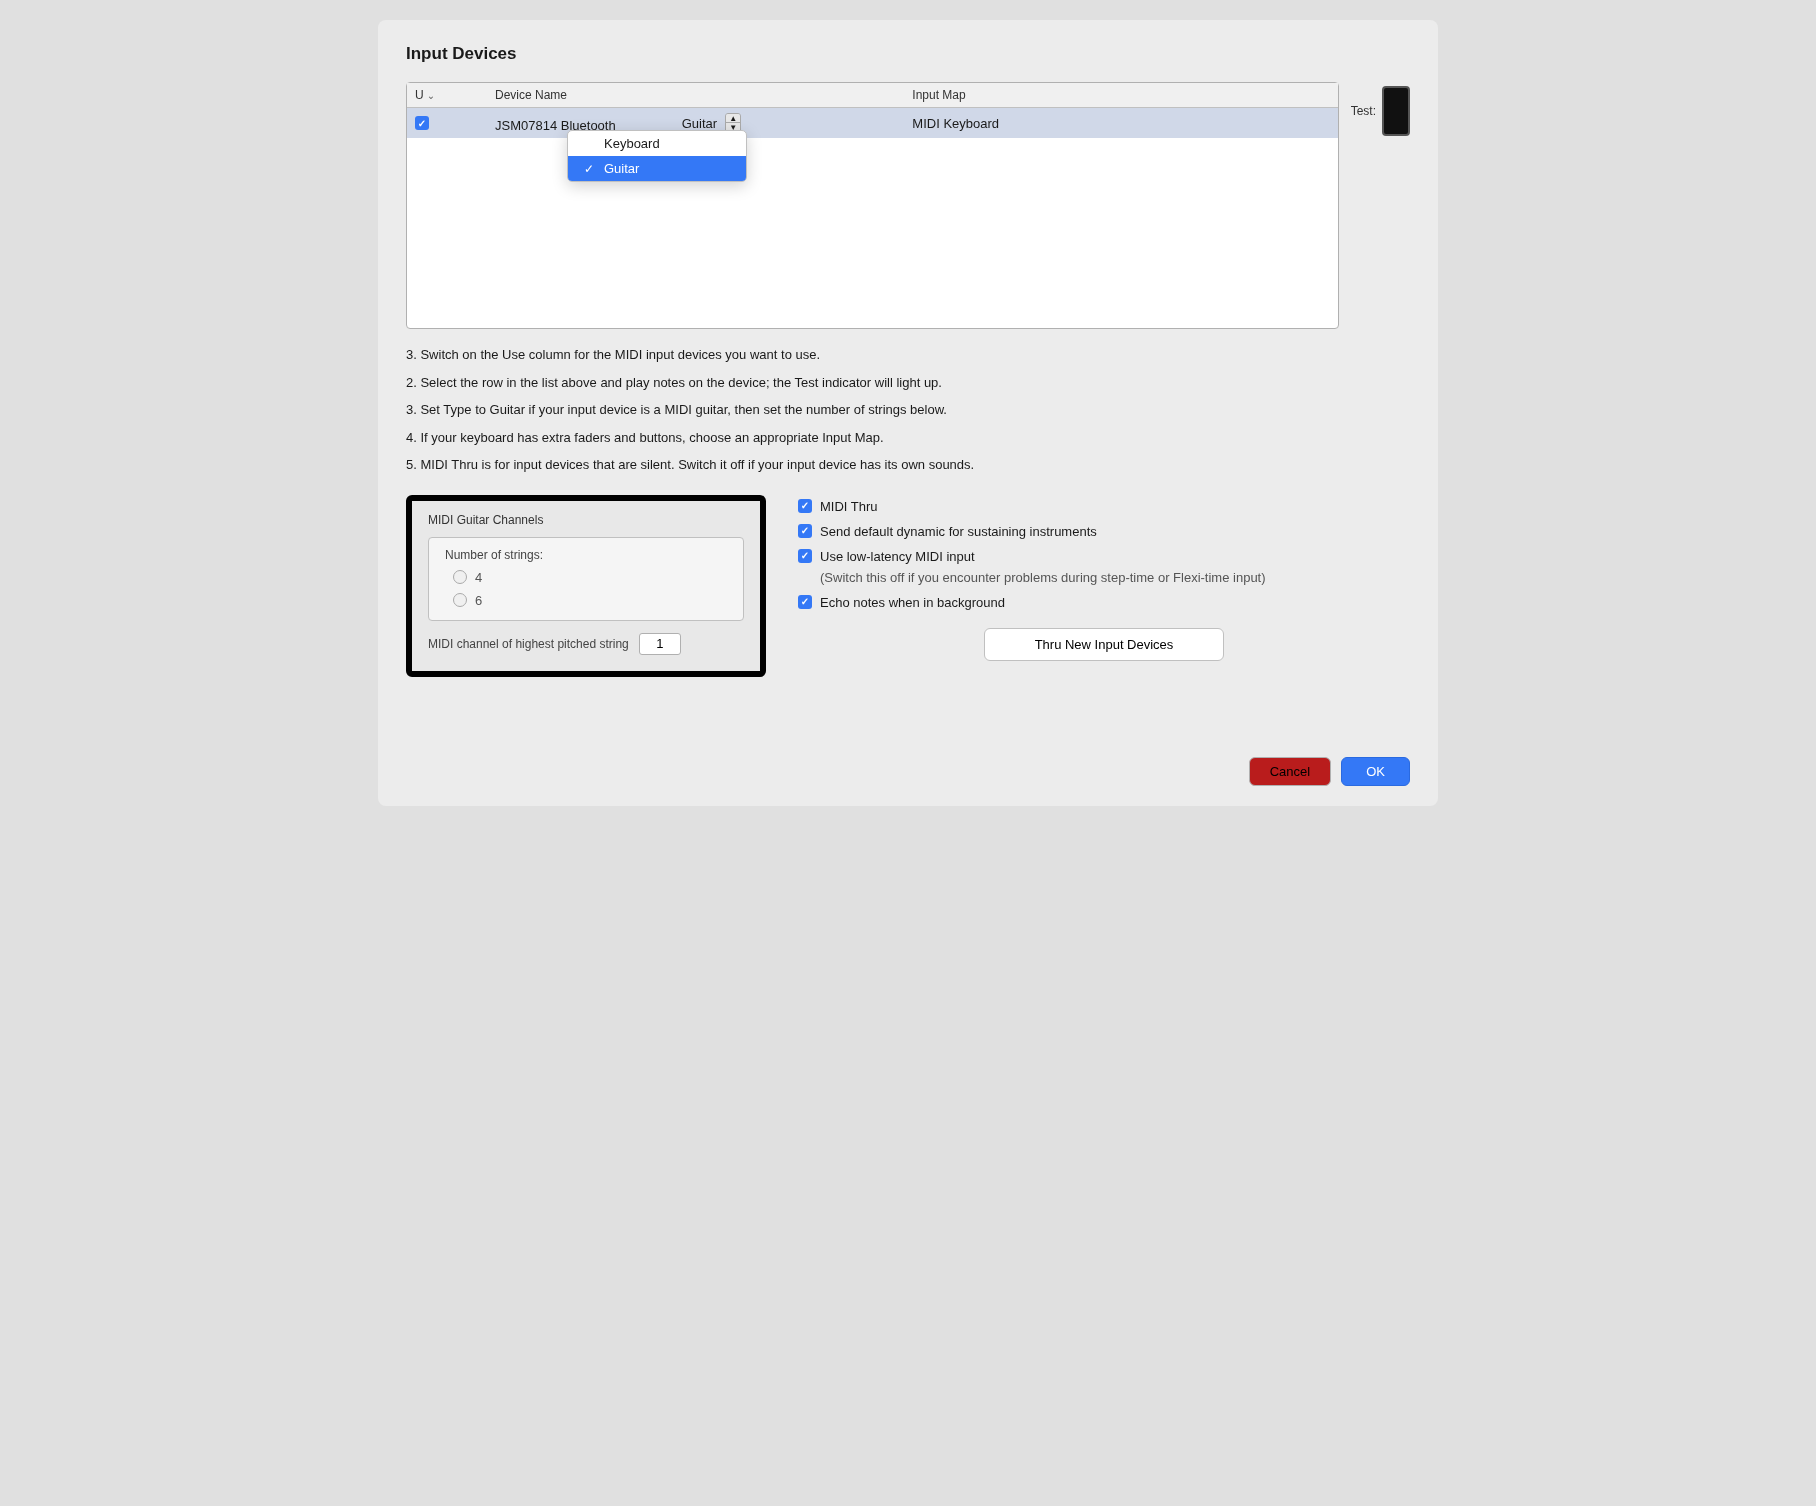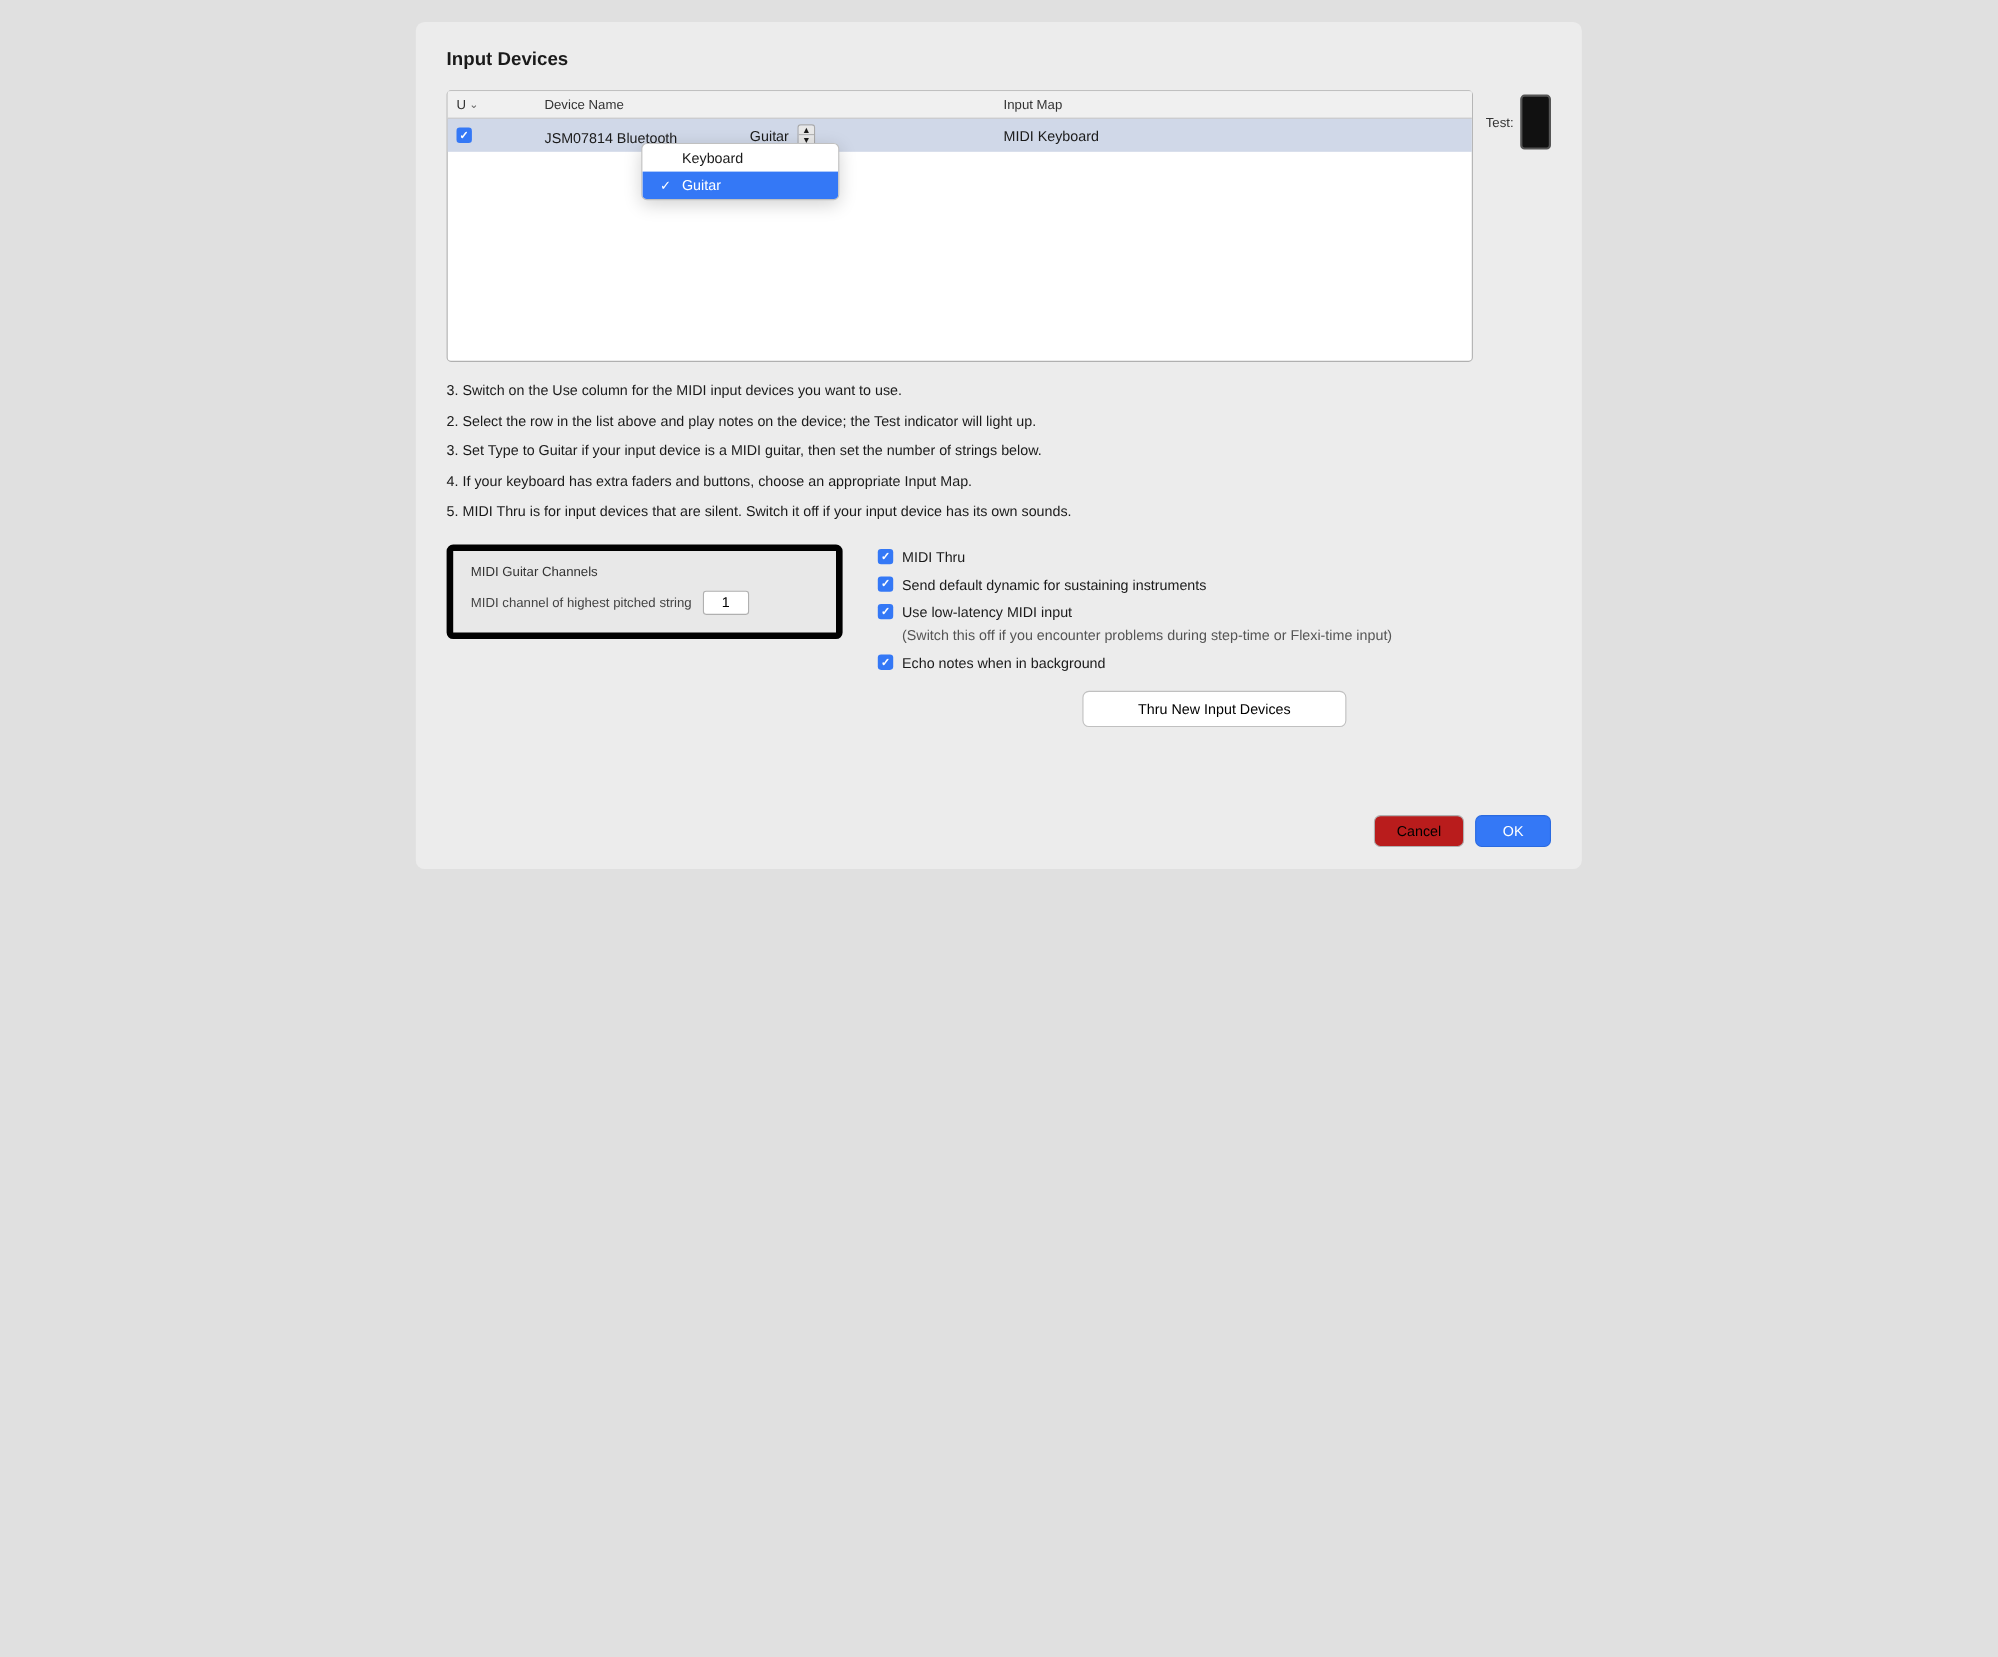--- a/index.html
+++ b/index.html
@@ -100,21 +100,21 @@
     .cell-with-checkbox {
       display: flex;
       align-items: flex-end;
       gap: 6px;
     }
 
     
     .dropdown-popup {
       position: absolute;
       top: 22px;
-      left: 176px;
+      left: 160px;
       background: #fff;
       border: 1px solid #c0c0c0;
       border-radius: 5px;
       box-shadow: 0 4px 16px rgba(0,0,0,0.18);
       min-width: 180px;
       z-index: 100;
       overflow: hidden;
     }
 
     .dropdown-item {
@@ -412,20 +412,33 @@
     <div class="instruction-line">2. Select the row in the list above and play notes on the device; the Test indicator will light up.</div>
     <div class="instruction-line">3. Set Type to Guitar if your input device is a MIDI guitar, then set the number of strings below.</div>
     <div class="instruction-line">4. If your keyboard has extra faders and buttons, choose an appropriate Input Map.</div>
     <div class="instruction-line">5. MIDI Thru is for input devices that are silent. Switch it off if your input device has its own sounds.</div>
   </div>
 
   <div class="bottom-section">
 
     <div class="midi-guitar-box">
       <div class="midi-guitar-title">MIDI Guitar Channels</div>
+      <div class="strings-box">
+        <div class="strings-label">Number of strings:</div>
+        <div class="radio-group">
+          <div class="radio-row">
+            <span class="radio-btn"></span>
+            <span>4</span>
+          </div>
+          <div class="radio-row">
+            <span class="radio-btn"></span>
+            <span>6</span>
+          </div>
+        </div>
+      </div>
       <div class="midi-channel-row">
         <span>MIDI channel of highest pitched string</span>
         <input class="midi-channel-input" type="text" value="1" style="">
       </div>
     </div>
 
     <div class="options-panel">
       <div class="option-row">
         <span class="checkbox-blue"></span>
         <span>MIDI Thru</span>

